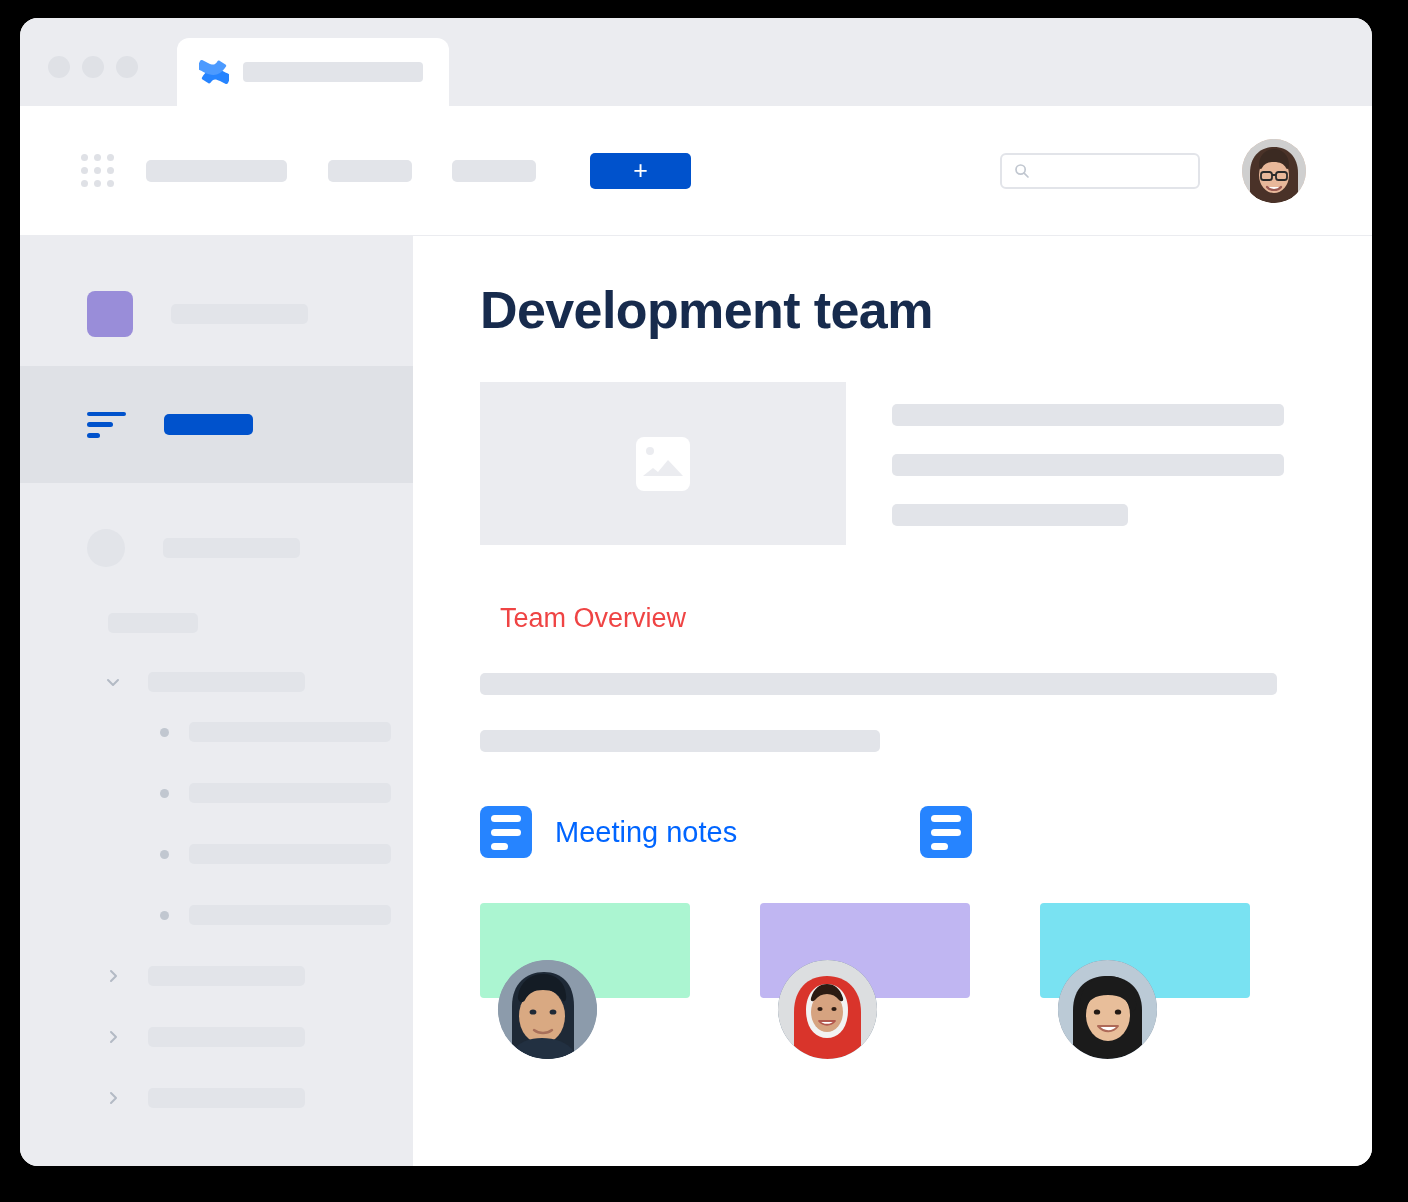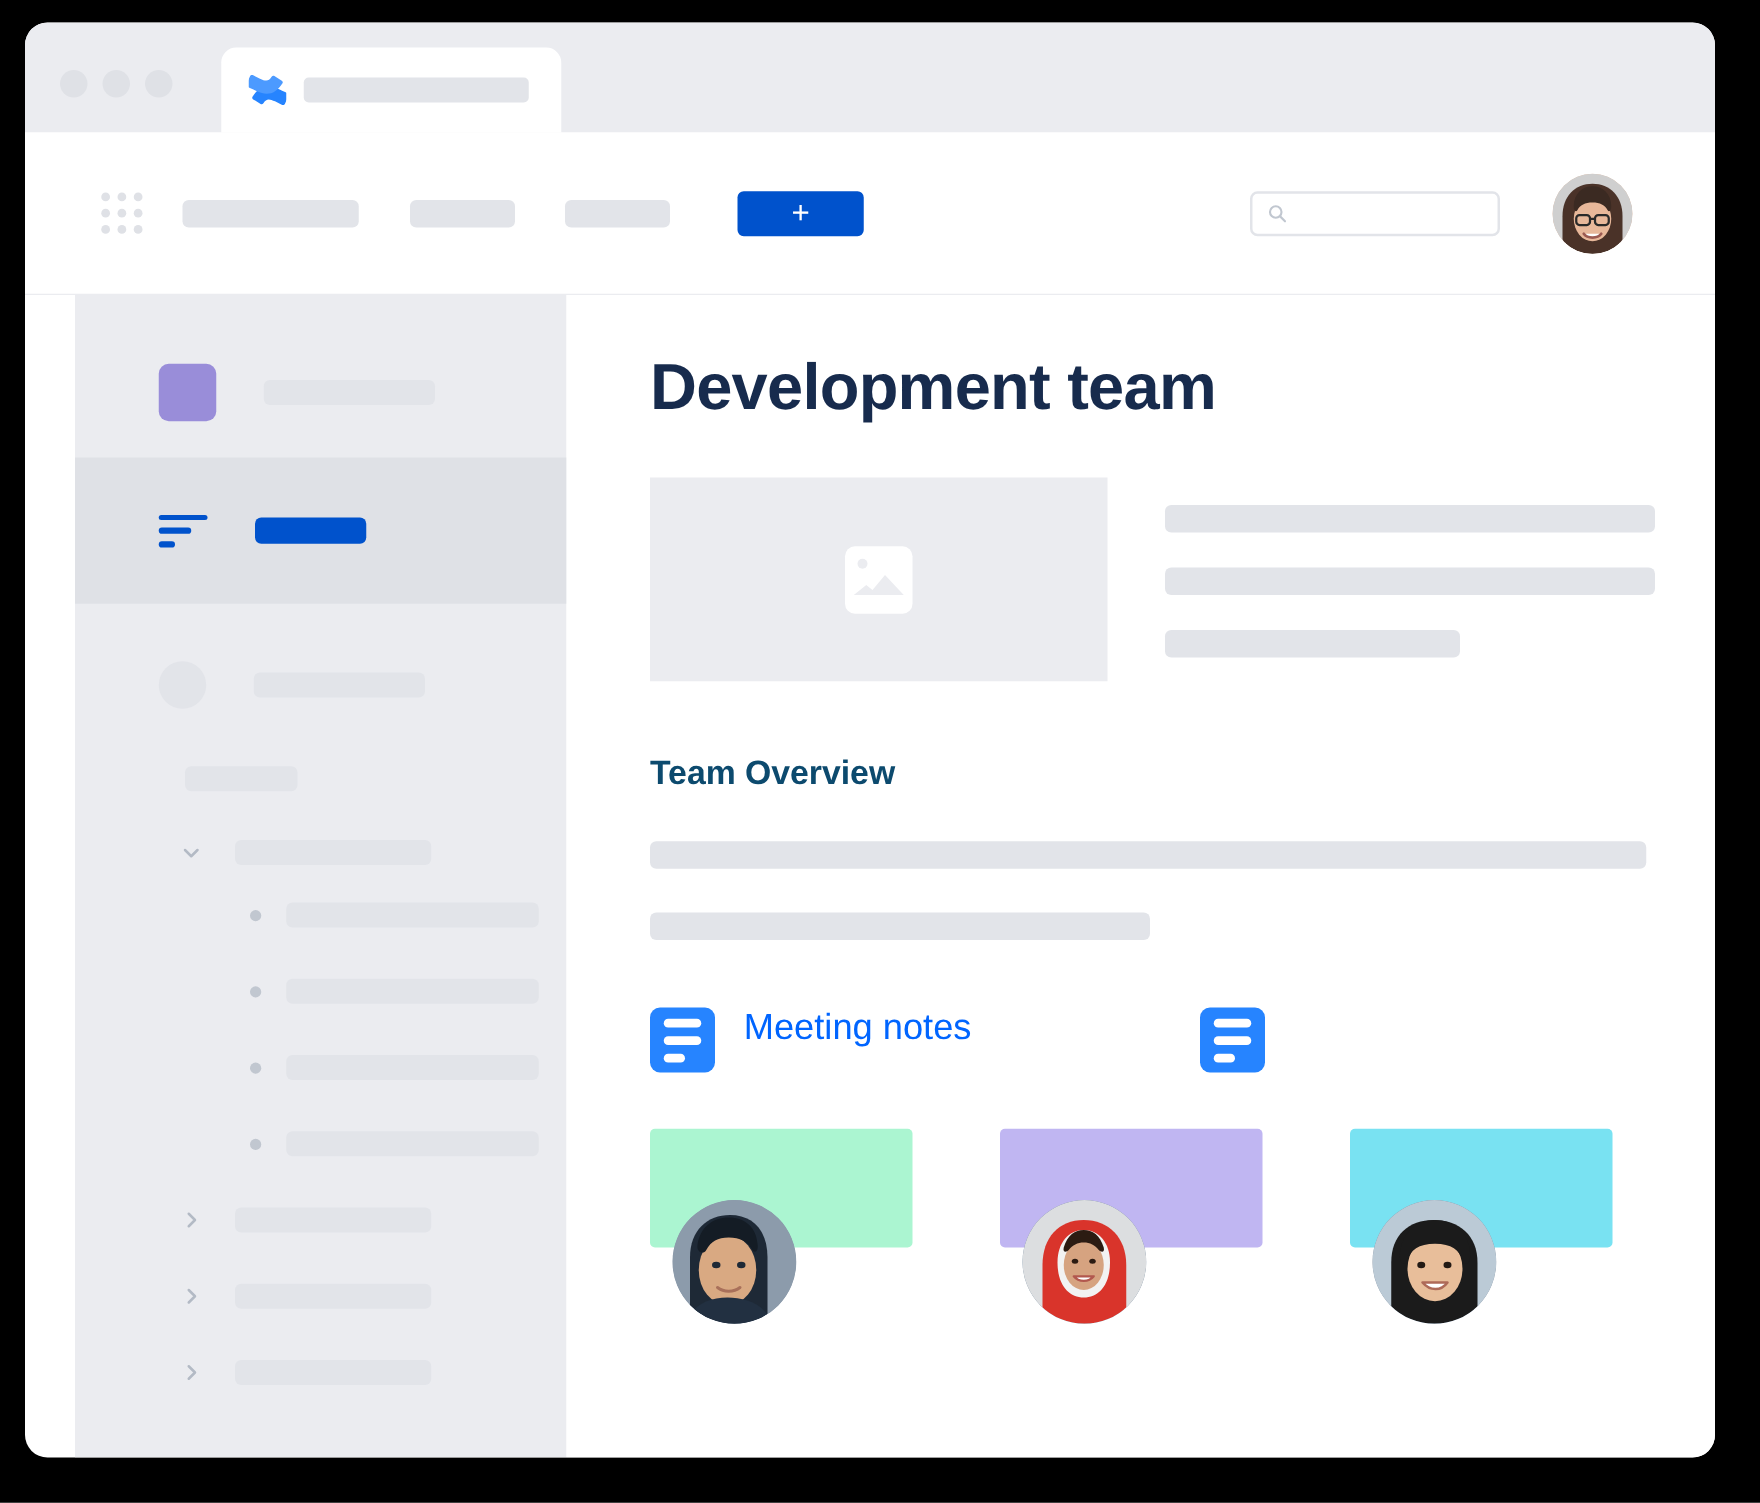--- a/index.html
+++ b/index.html
@@ -132,21 +132,20 @@
     overflow: hidden;
     background: #D8C0B0;
     flex: none;
     position: relative;
   }
 
   
   .app-body {
     display: flex;
     height: calc(1148px - 88px - 130px);
-    padding-left: 40px;
   }
 
   
   .sidebar {
     width: 393px;
     background: #EBECF0;
     flex: none;
     padding-top: 42px;
     position: relative;
   }
@@ -268,35 +267,36 @@
     height: 22px;
     border-radius: 5px;
     background: #E2E4E9;
   }
   .hero-text-block .text-skeleton:nth-child(1) { width: 392px; }
   .hero-text-block .text-skeleton:nth-child(2) { width: 392px; }
   .hero-text-block .text-skeleton:nth-child(3) { width: 236px; }
 
   .section-heading {
     font-size: 27px;
-    font-weight: 700;
-    color: #0c4a6e;
+    font-weight: 400;
+    color: #ef4444;
     margin-top: 58px;
+    margin-left: 20px;
   }
   .overview-skeletons { margin-top: 39px; display: flex; flex-direction: column; gap: 35px; }
   .overview-skeletons .text-skeleton:nth-child(1) { width: 797px; }
   .overview-skeletons .text-skeleton:nth-child(2) { width: 400px; }
 
   .page-links {
     display: flex;
     margin-top: 54px;
     gap: 0;
   }
   .page-link {
-    display: flex; align-items: flex-start;
+    display: flex; align-items: center;
     gap: 23px;
     text-decoration: none;
     cursor: pointer;
   }
   .page-link:nth-child(1) { width: 440px; }
   .doc-icon {
     width: 52px; height: 52px;
     border-radius: 8px;
     background: #2684FF;
     flex: none;

